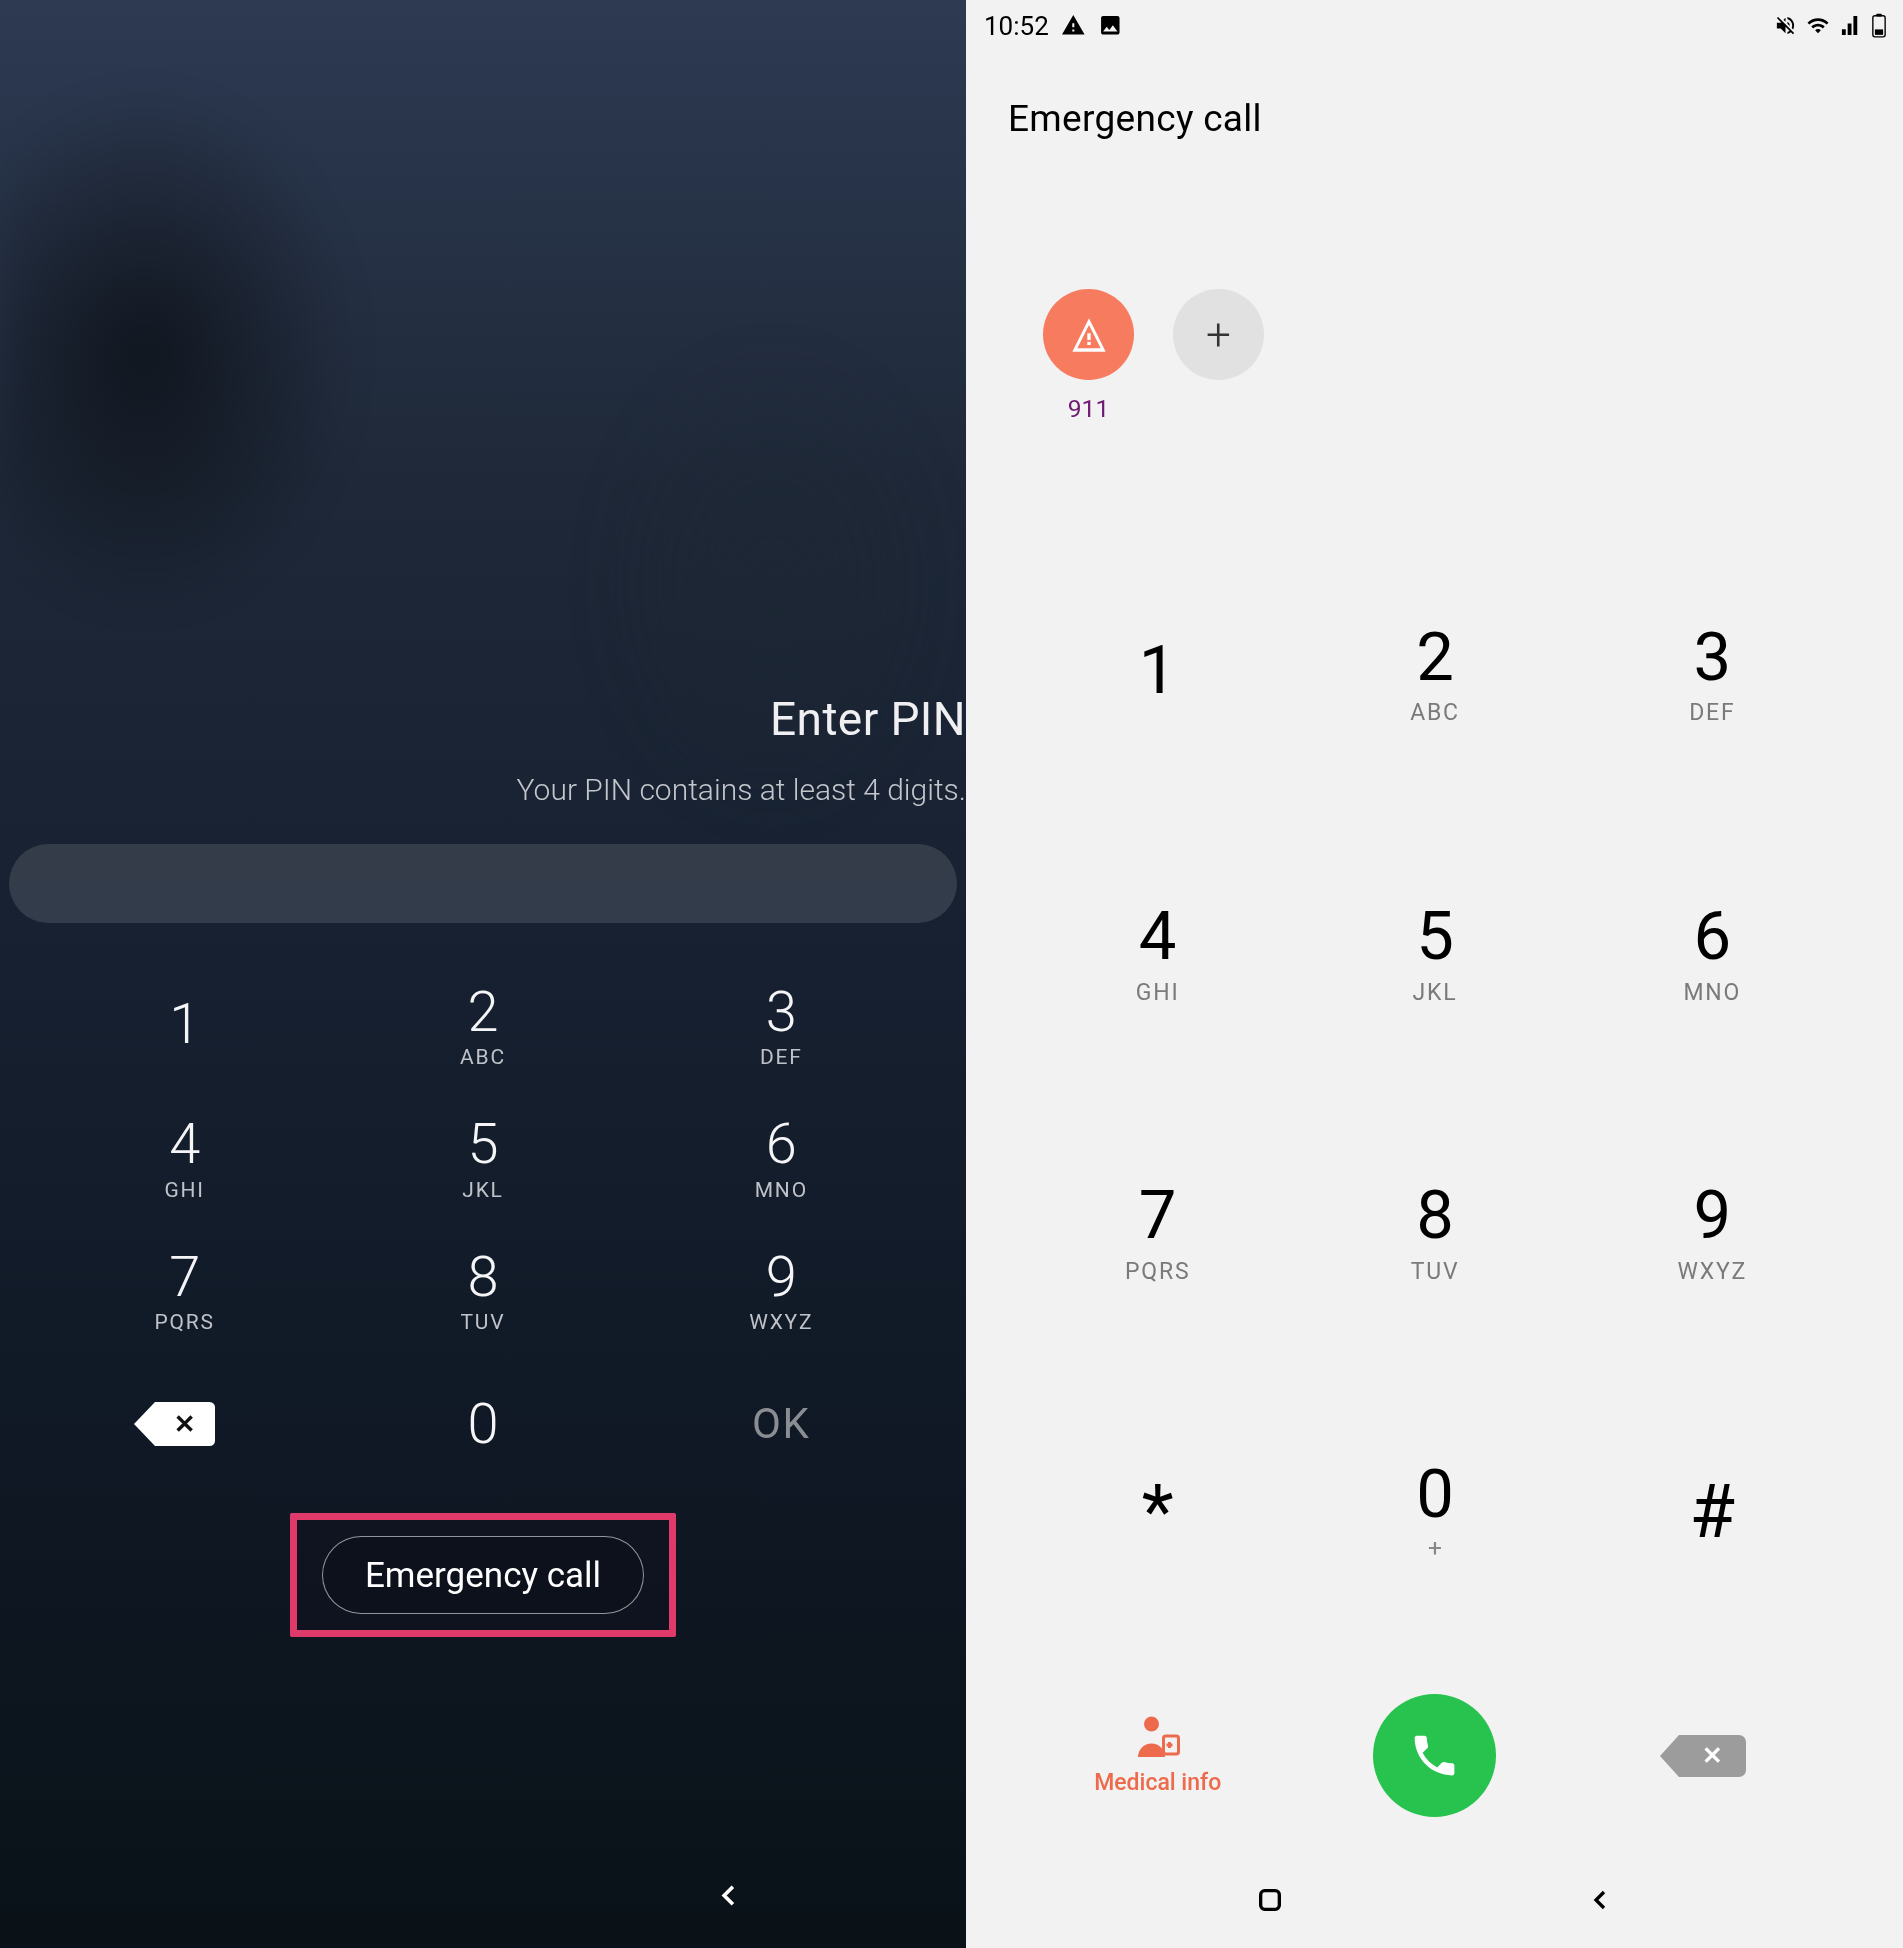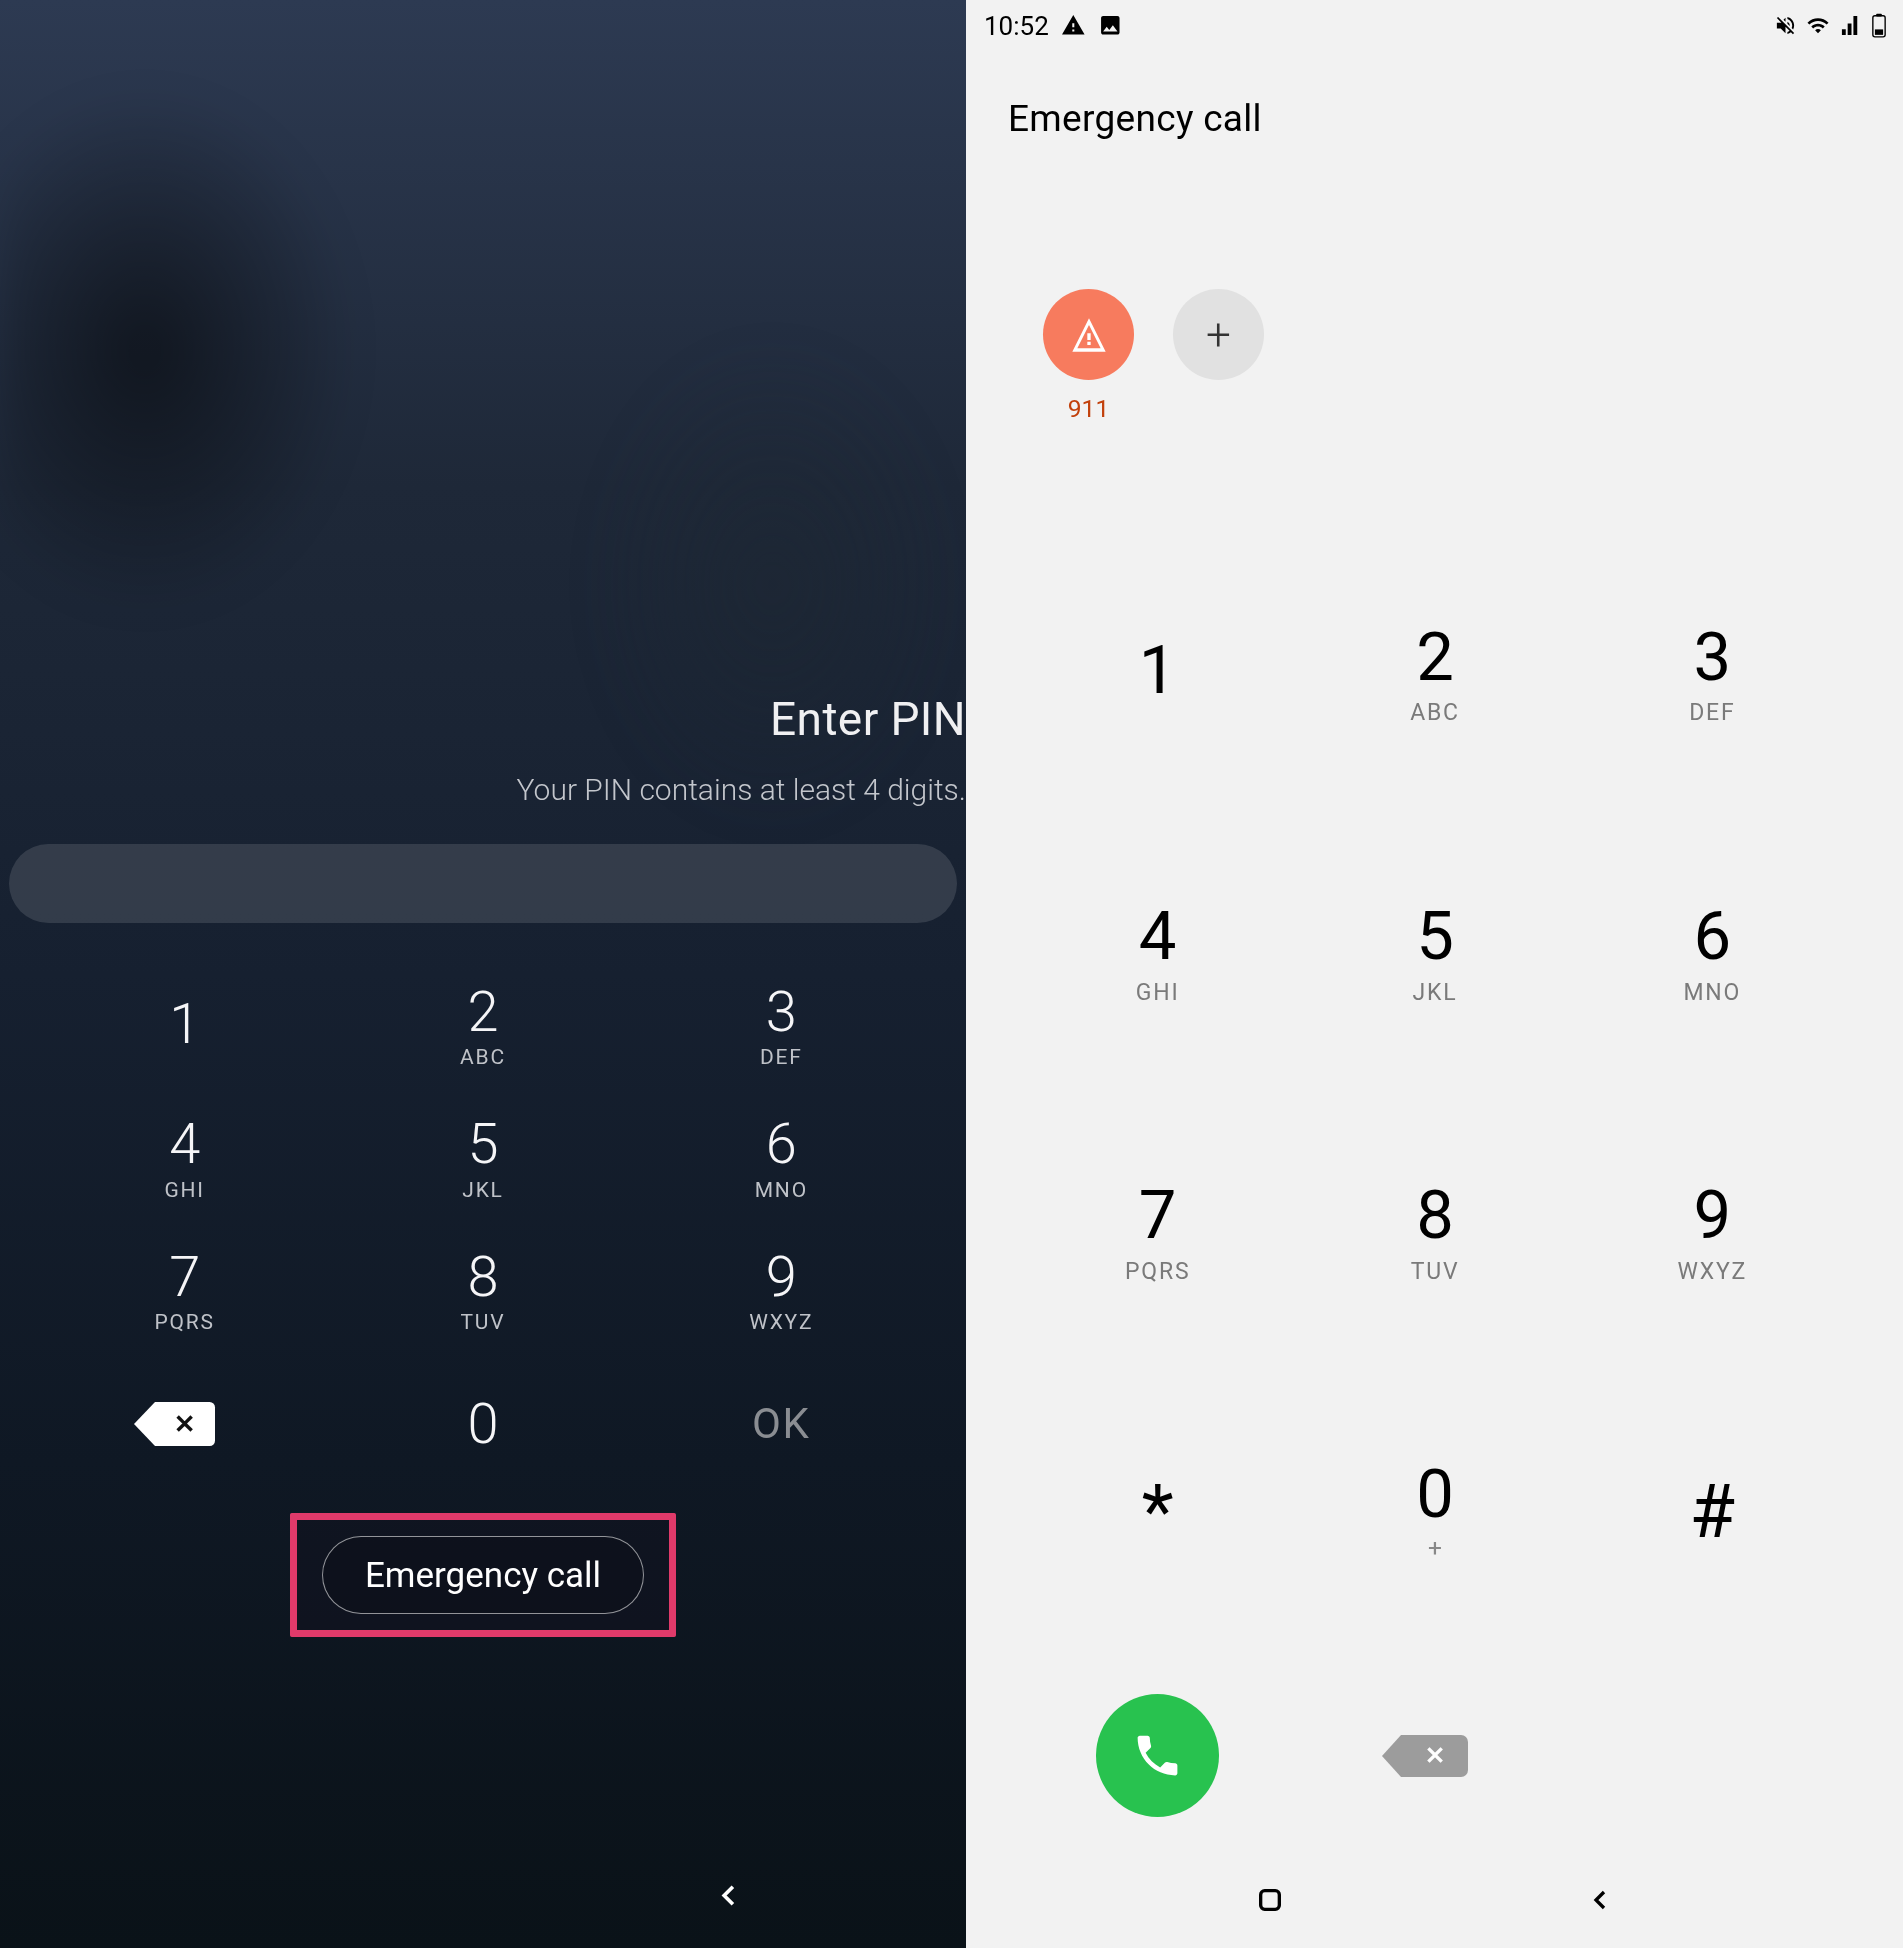--- a/index.html
+++ b/index.html
@@ -52,21 +52,21 @@
 .status-right { display: flex; align-items: center; gap: 8.8px; }
 .sicon { display: inline-flex; align-items: center; justify-content: center; }
 
 .dialer-title { font-size: 37px; font-weight: 400; color: #000; padding: 46px 42px 26px; letter-spacing: 0.3px; }
 
 .contacts-row { display: flex; gap: 39px; padding: 123px 0 42px 77px; }
 .contact-item { display: flex; flex-direction: column; align-items: center; gap: 14px; cursor: pointer; }
 .contact-circle { width: 91px; height: 91px; border-radius: 50%; display: flex; align-items: center; justify-content: center; }
 .contact-911 { background: #f77b5e; }
 .contact-add { background: #e1e1e1; font-size: 44px; color: #333; font-weight: 300; }
-.contact-label { font-size: 24.6px; color: #c2410c; }
+.contact-label { font-size: 24.6px; color: #701a75; }
 
 .dialpad { flex: 1; display: grid; grid-template-columns: repeat(3, 1fr); padding: 97px 53px 35px; row-gap: 53px; }
 .dialkey { display: flex; flex-direction: column; align-items: center; justify-content: center; cursor: pointer; }
 .dialkey .d-digit { font-size: 67px; font-weight: 400; color: #000; line-height: 1; }
 .dialkey .d-letters { font-size: 23px; color: #7a7a7a; margin-top: 8.8px; letter-spacing: 1.8px; font-weight: 400; }
 .dialkey .d-symbol { font-size: 74px; font-weight: 400; color: #000; line-height: 1; }
 .dialkey .d-plus { font-size: 24.6px; color: #888; margin-top: 5.3px; }
 
 .dialer-actions { display: grid; grid-template-columns: repeat(3, 1fr); align-items: center; padding: 35px 53px 53px; }
 .med-info { display: flex; flex-direction: column; align-items: center; gap: 8.8px; color: #ed6b4c; cursor: pointer; }
@@ -256,20 +256,31 @@
       <div class="dialkey">
           <span class="d-digit">0</span>
           <span class="d-plus">+</span>
         </div>
       <div class="dialkey">
           <span class="d-symbol">#</span>
         </div>
     </div>
 
     <div class="dialer-actions">
+      <div class="med-info">
+        <span>
+          <svg width="49" height="42" viewBox="0 0 32 28" fill="#ed6b4c">
+              <circle cx="12" cy="6" r="5"></circle>
+              <path d="M3 28c0-5 4-9 9-9s9 4 9 9H3z"></path>
+              <rect x="20" y="14" width="10" height="12" rx="1.5" stroke="#ed6b4c" stroke-width="2" fill="none"></rect>
+              <path d="M24 18v4M22 20h4" stroke="#ed6b4c" stroke-width="2"></path>
+            </svg>
+        </span>
+        <span class="mi-label">Medical info</span>
+      </div>
       <div class="call-btn">
         <svg width="53" height="53" viewBox="0 0 24 24" fill="#fff">
             <path d="M6.62 10.79c1.44 2.83 3.76 5.14 6.59 6.59l2.2-2.2c.27-.27.67-.36 1.02-.24 1.12.37 2.33.57 3.57.57.55 0 1 .45 1 1V20c0 .55-.45 1-1 1-9.39 0-17-7.61-17-17 0-.55.45-1 1-1h3.5c.55 0 1 .45 1 1 0 1.25.2 2.45.57 3.57.11.35.03.74-.25 1.02l-2.2 2.2z"></path>
           </svg>
       </div>
       <div class="del-btn">
         <div class="del-chip">
             <span>✕</span>
           </div>
       </div>

